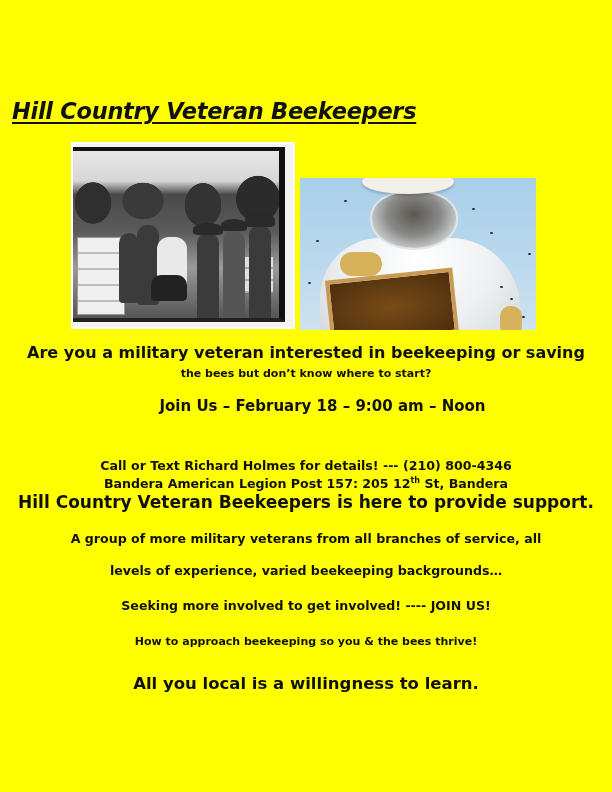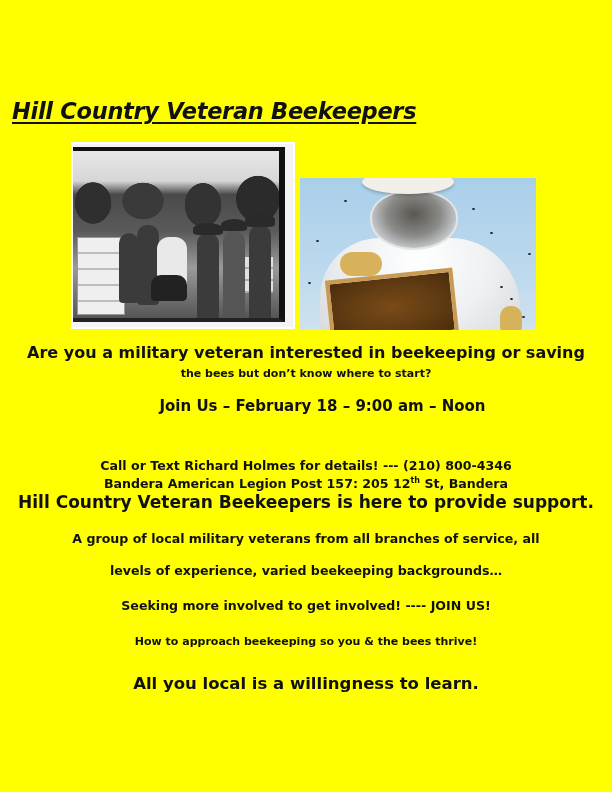--- a/index.html
+++ b/index.html
@@ -153,17 +153,17 @@
   <div class="p2-bee" style="left:8px; top:104px;"></div>
   <div class="p2-bee" style="left:200px; top:108px;"></div>
 </div>
 
 <div class="line q1">Are you a military veteran interested in beekeeping or saving</div>
 <div class="line q2">the bees but don’t know where to start?</div>
 <div class="line join">Join Us – February 18 – 9:00 am – Noon</div>
 <div class="line loc"><span>Bandera American Legion Post 157: 205 12</span><sup>th</sup><span> St, Bandera</span></div>
 <div class="line call">Call or Text Richard Holmes for details!  --- (210) 800-4346</div>
 <div class="line support">Hill Country Veteran Beekeepers is here to provide support.</div>
-<div class="line group1">A group of local military veterans from all branches of service, all</div>
+<div class="line group1">A group of more military veterans from all branches of service, all</div>
 <div class="line group2">levels of experience, varied beekeeping backgrounds…</div>
 <div class="line seek">Seeking more involved to get involved! ---- JOIN US!</div>
 <div class="line how">How to approach beekeeping so you &amp; the bees thrive!</div>
 <div class="line need">All you local is a willingness to learn.</div>
 
 </body></html>

